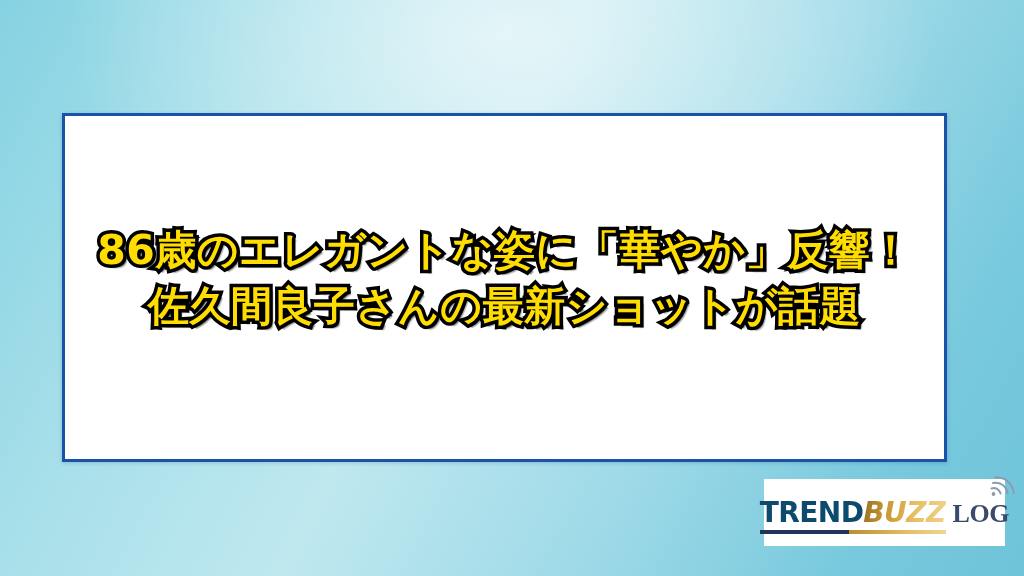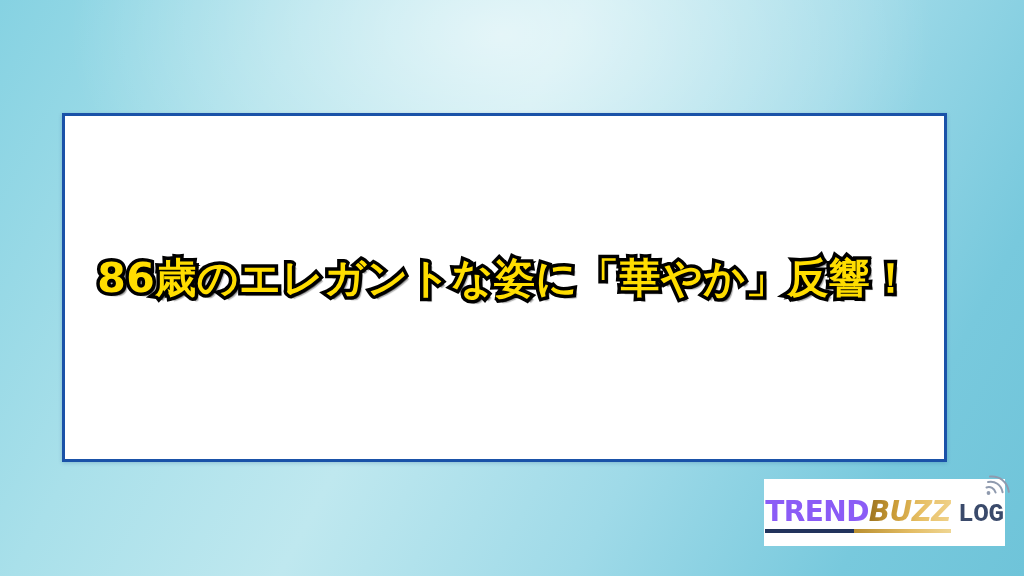--- a/index.html
+++ b/index.html
@@ -87,40 +87,40 @@
   }
 
   .logo-trend,
   .logo-buzz {
     font-family: "DejaVu Sans", "Liberation Sans", sans-serif;
     font-weight: 900;
     font-size: 28px;
     letter-spacing: -0.6px;
     line-height: 1;
   }
-  .logo-trend { color: #8b5cf6; }
+  .logo-trend { color: #0c4a6e; }
   .logo-buzz {
     background: linear-gradient(95deg, #9a7220 0%, #c99a35 30%, #e7bf64 62%, #f0d28b 100%);
     -webkit-background-clip: text;
     background-clip: text;
     color: transparent;
     font-style: italic;
   }
 
   .logo-underline {
     position: absolute;
     left: 0;
     right: 0;
     bottom: -7px;
     height: 4px;
     background: linear-gradient(90deg, #22335c 0%, #22335c 48%, #b98f30 48%, #e3bc63 78%, #efd693 100%);
   }
 
   .logo-log {
-    font-family: Liberation Mono, monospace;
+    font-family: Liberation Serif, serif;
     font-weight: 700;
     font-size: 26px;
     letter-spacing: -0.4px;
     color: #3a4a6b;
     margin-left: 7px;
     line-height: 1;
   }
 
   .logo-signal {
     position: absolute;
@@ -132,20 +132,21 @@
   }
 </style>
 </head>
 <body>
 
 <div id="thumbnail-canvas">
 
   <div class="content-card">
     <div class="headline-block">
       <span class="headline-line">86歳のエレガントな姿に「華やか」反響！</span>
+      <span class="headline-line">佐久間良子さんの最新ショットが話題</span>
     </div>
   </div>
 
   <div class="logo-badge">
     <div class="logo-inner">
 
       <span class="logo-wordmark">
         <span class="logo-trend">TREND</span><span class="logo-buzz">BUZZ</span>
         <span class="logo-underline"></span>
       </span>

